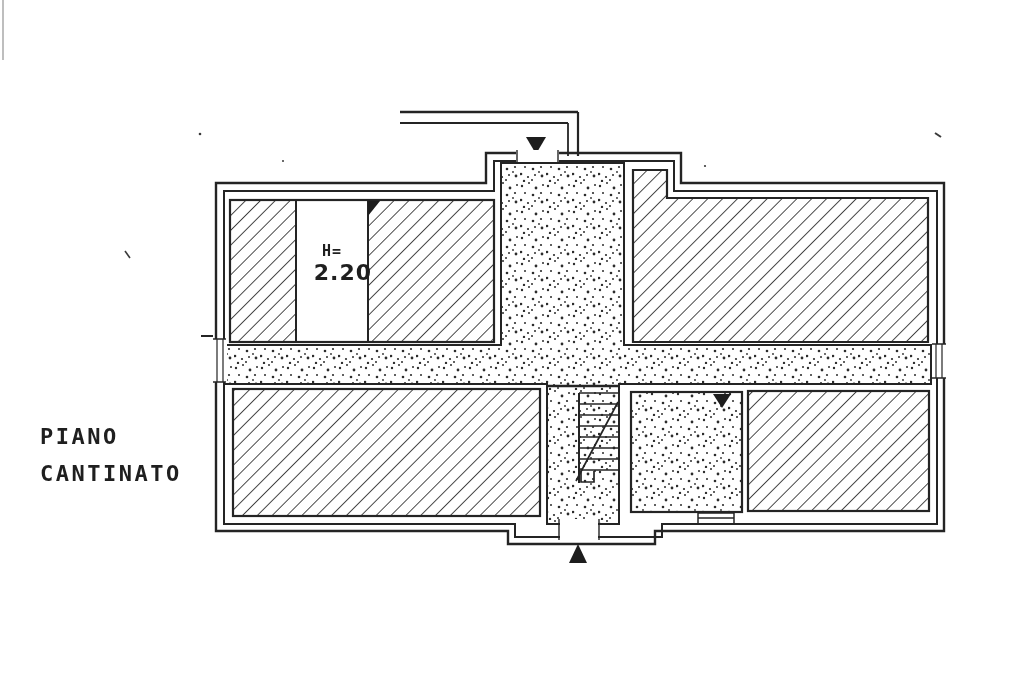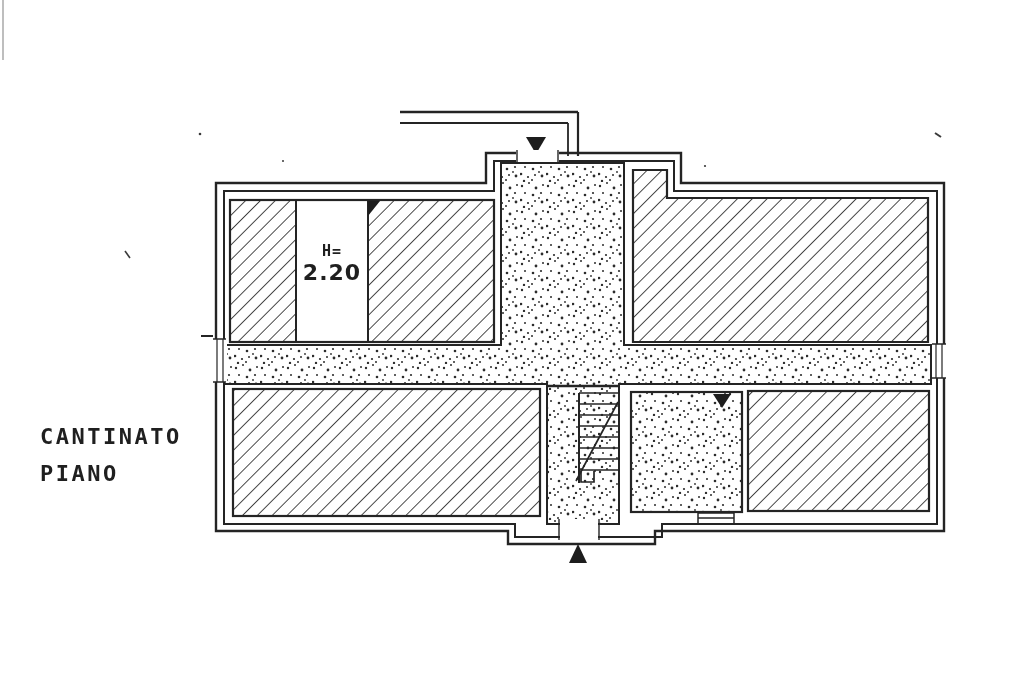--- a/index.html
+++ b/index.html
@@ -18,21 +18,21 @@
     line-height:37px;color:#1f1f1f;
     font-family:"DejaVu Sans Mono", monospace;
     white-space:nowrap;
   }
   .height-label{
     position:absolute;left:292px;top:241px;width:80px;
     text-align:center;color:#1f1f1f;
     font-family:"DejaVu Sans Mono", monospace;
   }
   .height-label .h-prefix{font-size:15px;font-weight:700;line-height:20px;letter-spacing:1px;}
-  .height-label .h-value{font-size:22px;font-weight:700;line-height:24px;letter-spacing:1px;font-family:"DejaVu Sans", sans-serif;}
+  .height-label .h-value{font-size:22px;font-weight:700;line-height:24px;letter-spacing:1px;font-family:"DejaVu Sans", sans-serif;text-align:right;}
 </style>
 </head>
 <body>
 
 <div id="canvas">
 
   <svg id="plan-svg" width="1024" height="683" viewBox="0 0 1024 683">
     <defs>
       <pattern id="hatch" width="10.5" height="10.5" patternUnits="userSpaceOnUse" patternTransform="rotate(45)">
         <line x1="0" y1="0" x2="0" y2="10.5" stroke="#2a2a2a" stroke-width="1.7"></line>
@@ -155,22 +155,22 @@
       <line x1="935" y1="133" x2="941" y2="137" stroke-width="2"></line>
       <line x1="125" y1="251" x2="130" y2="258" stroke-width="1.6"></line>
       <circle cx="200" cy="134" r="1.3" stroke="none"></circle>
       <circle cx="705" cy="166" r="1.1" stroke="none"></circle>
       <circle cx="283" cy="161" r="1.0" stroke="none"></circle>
       <line x1="3" y1="0" x2="3" y2="60" stroke-width="1.2" opacity="0.55"></line>
     </g>
   </svg>
 
   <div class="floor-label">
+    <div>PIANO</div>
     <div>CANTINATO</div>
-    <div>PIANO</div>
   </div>
 
   <div class="height-label">
     <div class="h-prefix">H=</div>
     <div class="h-value">2.20</div>
   </div>
 
 </div>
 
 </body></html>

